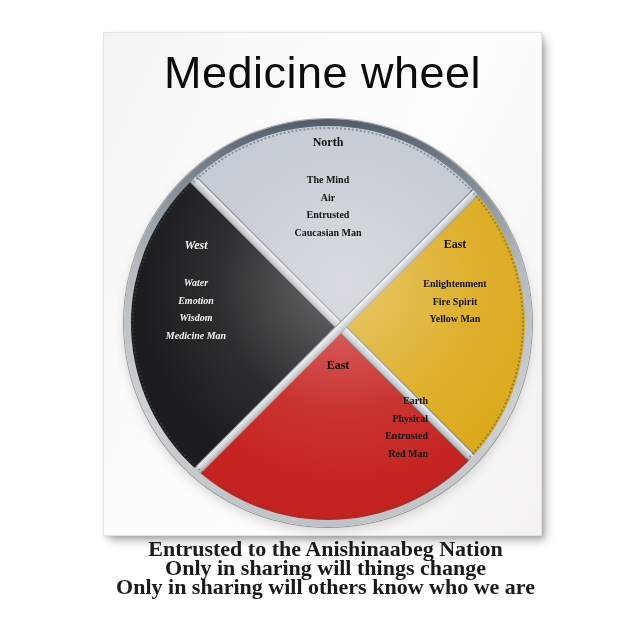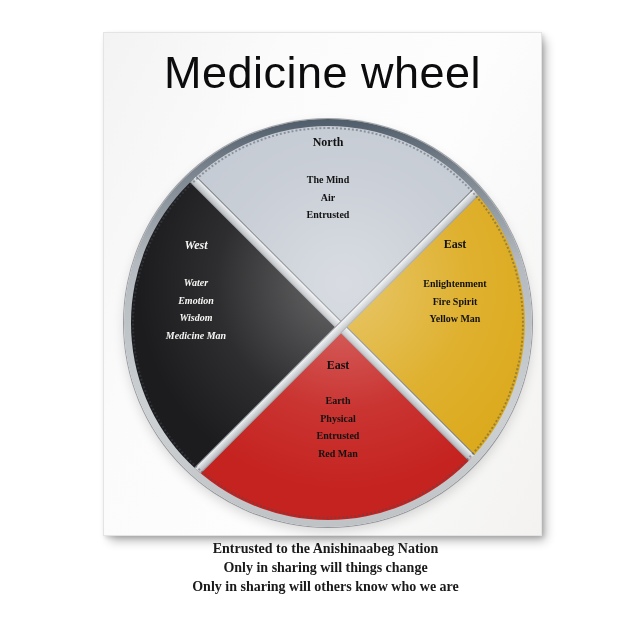--- a/index.html
+++ b/index.html
@@ -89,29 +89,29 @@
     text-align: center;
     font-weight: bold;
     color: #121212;
   }
   .q-label { font-size: 12px; line-height: 17px; }
   .q-lines { margin-top: 20px; font-size: 10px; line-height: 17.5px; }
   .q-north { left: 0; right: 0; top: 8px; }
   .q-east  { left: 234px; width: 180px; top: 110px; }
   .q-east .q-lines { margin-top: 22px; }
   .q-south { left: 117px; width: 180px; top: 231px; }
-  .q-south .q-lines { margin-top: 18px; }
+  .q-south .q-lines { margin-top: 18px; text-align: right; }
   .q-west  { left: -20px; width: 170px; top: 111px; color: #f7f7f5; font-style: italic; }
   
   .caption {
     position: absolute;
     left: 6px; right: 0; top: 506px;
     text-align: center;
     font-weight: bold;
-    font-size: 14px;
+    font-size: 22px;
     line-height: 19px;
     color: #1a1a1a;
   }
 </style>
 </head>
 <body>
 
 <div class="canvas">
   <div class="print">
 
@@ -124,20 +124,21 @@
         <div class="divider d2"></div>
         <div class="sheen"></div>
         <div class="rivets"></div>
 
         <div class="quad q-north">
           <div class="q-label">North</div>
           <div class="q-lines">
             <div>The Mind</div>
             <div>Air</div>
             <div>Entrusted</div>
+            <div>Caucasian Man</div>
           </div>
         </div>
 
         <div class="quad q-east">
           <div class="q-label">East</div>
           <div class="q-lines">
             <div>Enlightenment</div>
             <div>Fire Spirit</div>
             <div>Yellow Man</div>
           </div>

